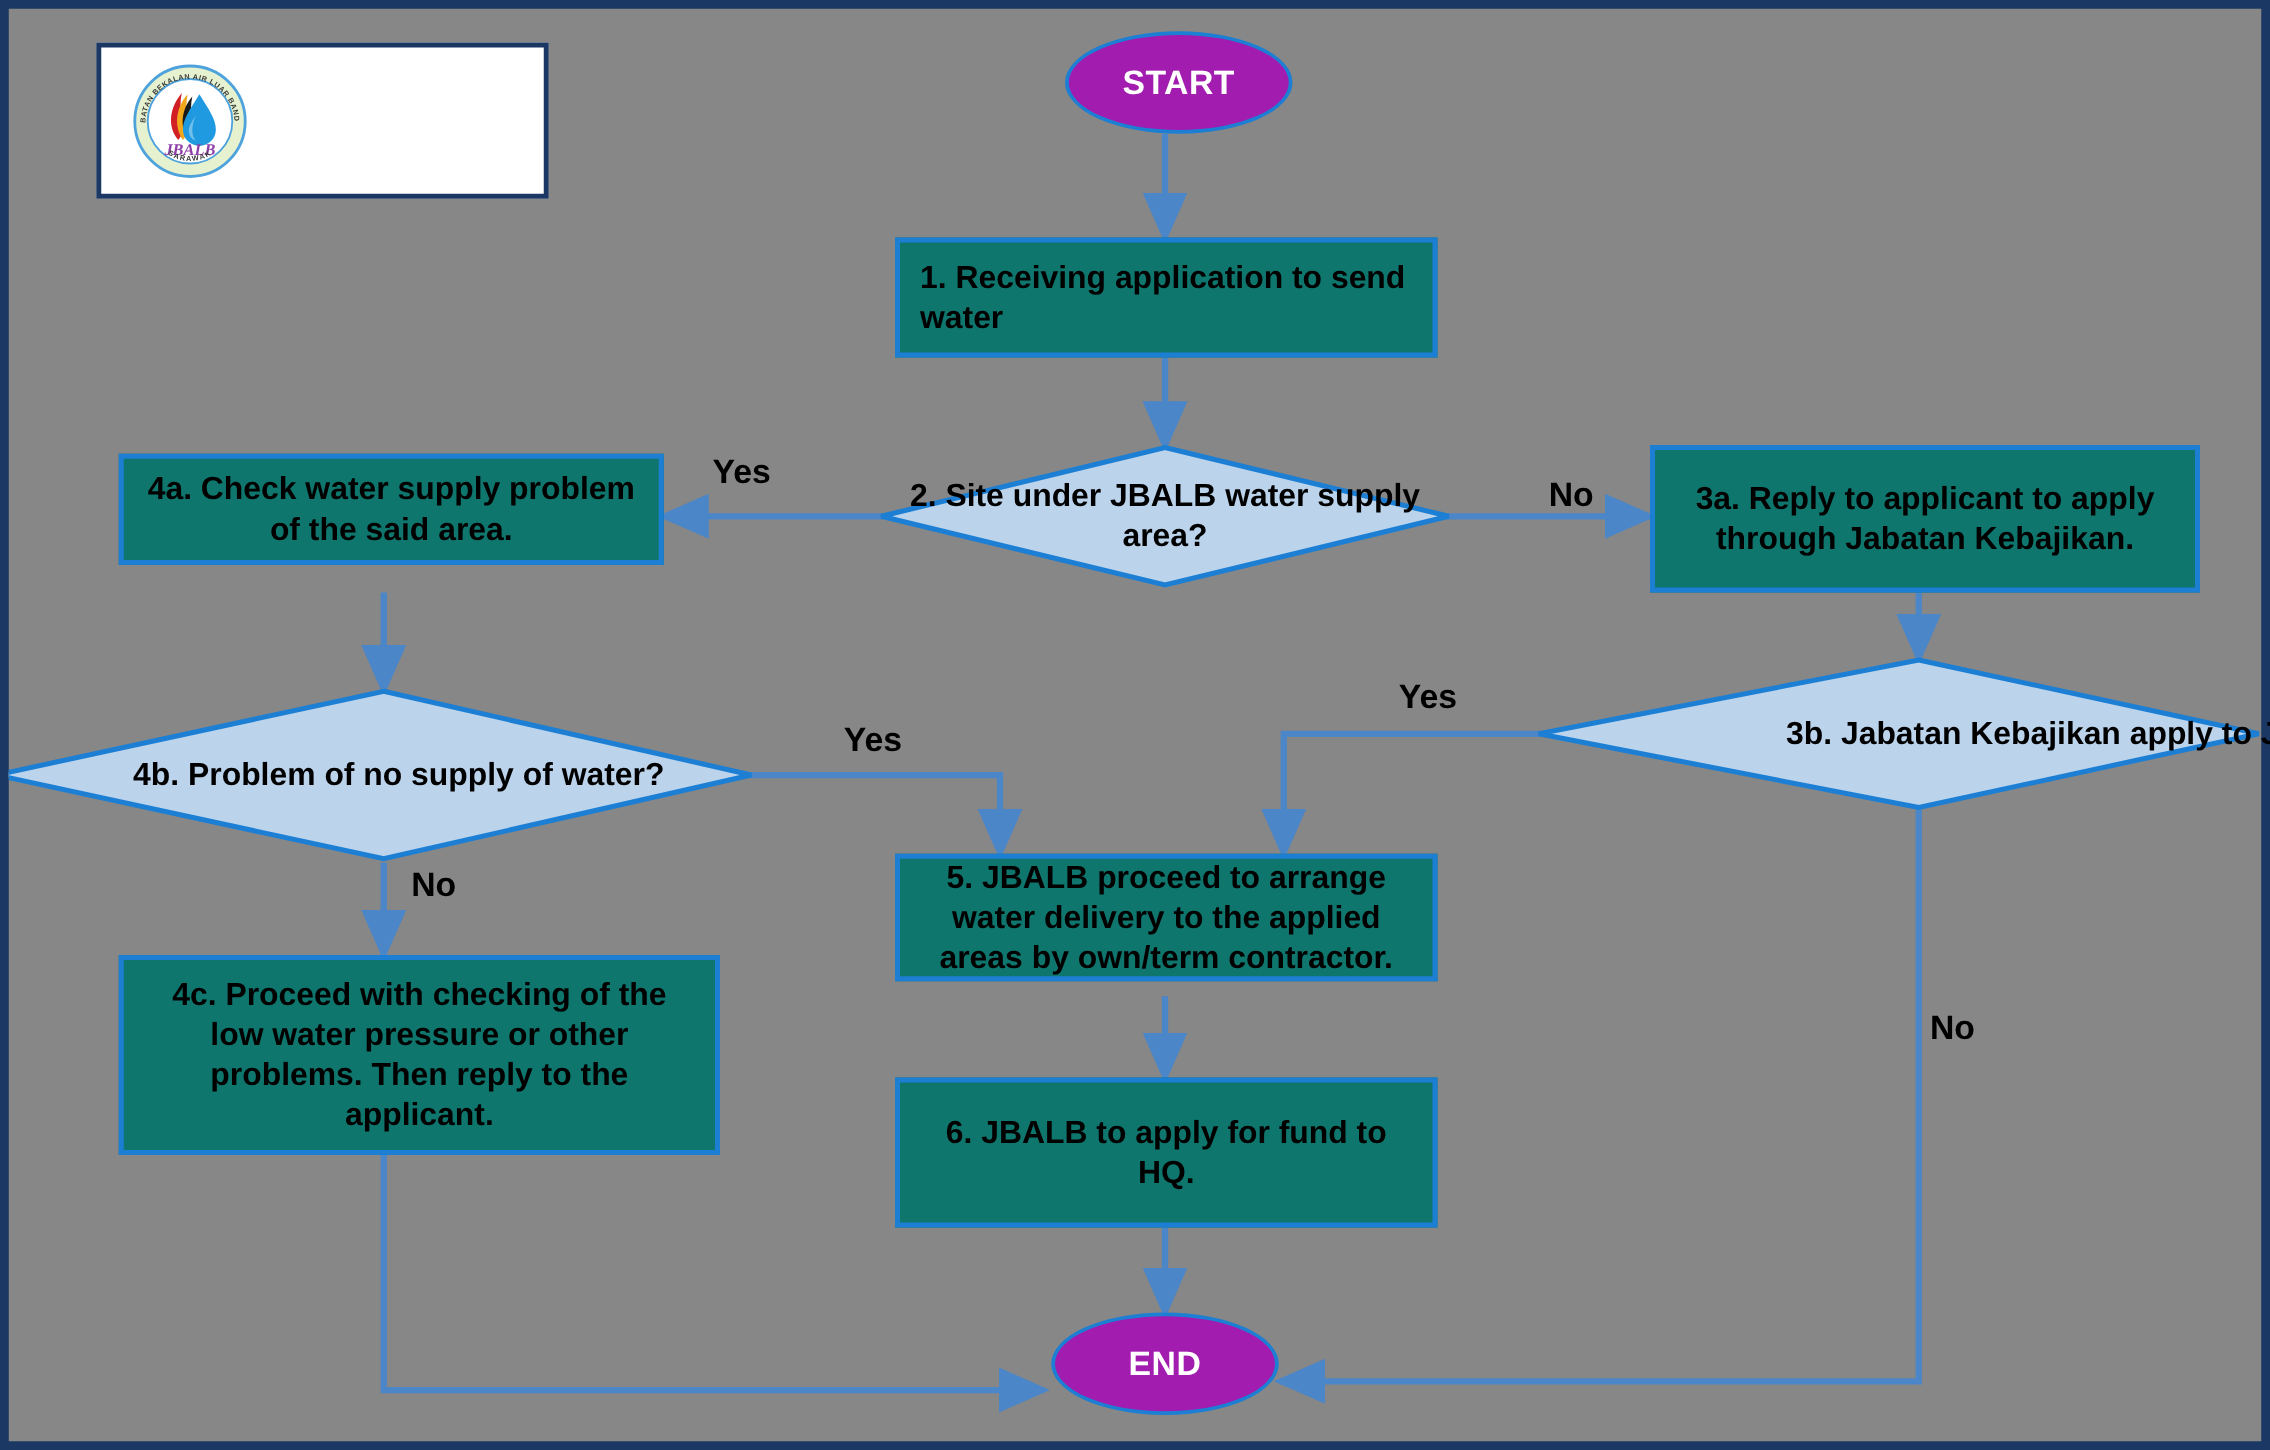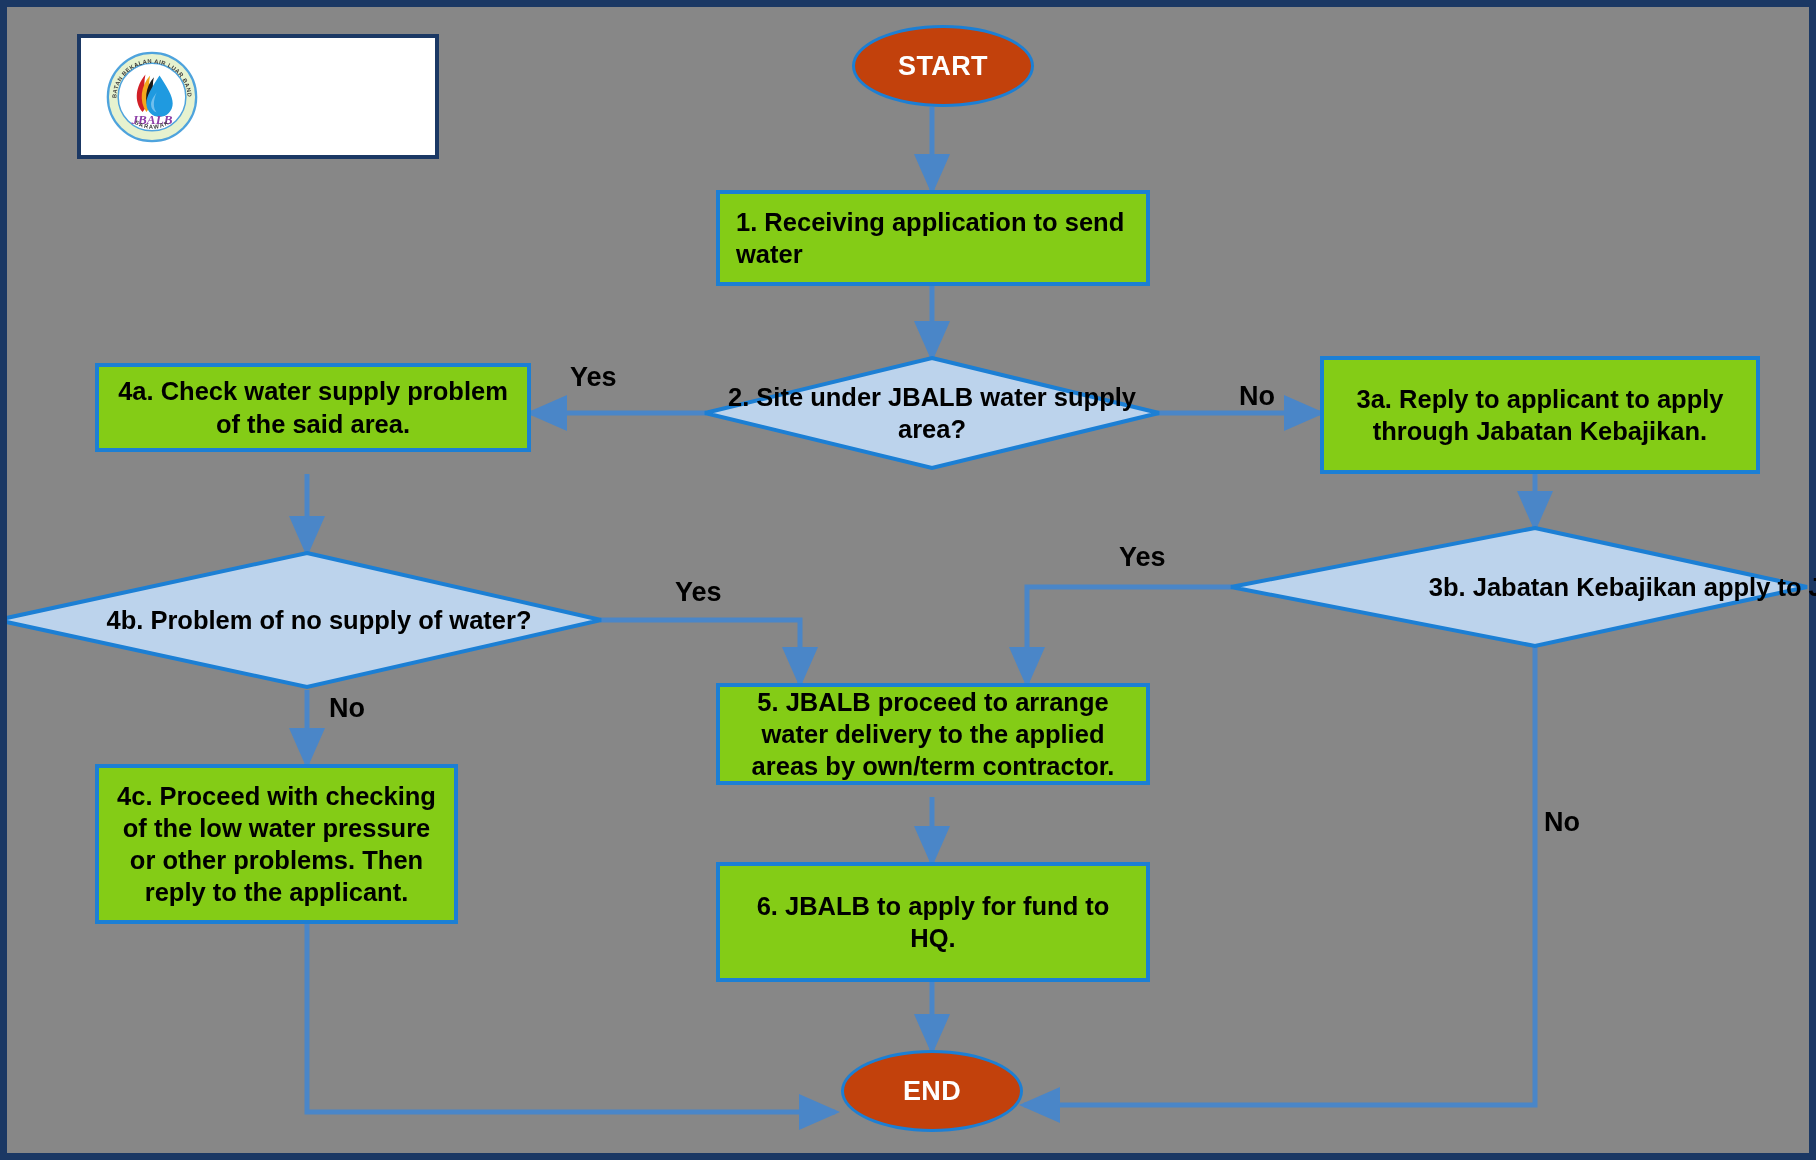--- a/index.html
+++ b/index.html
@@ -28,27 +28,27 @@
     position:relative;width:94px;height:94px;margin-left:24px;flex:0 0 auto;
   }
   .logo-title{
     margin-left:18px;color:#1b4f8a;font-weight:bold;font-size:25px;
     line-height:1.18;letter-spacing:-0.2px;
   }
 
   
   .node{position:absolute;box-sizing:border-box;}
   .proc{
-    background:#84cc16;border:4px solid #1c7fd4;
+    background:#0f766e;border:4px solid #1c7fd4;
     display:flex;align-items:center;justify-content:center;text-align:center;
     color:#000;font-weight:bold;font-size:25.5px;line-height:1.26;
     padding:4px 16px;
   }
   .term{
-    background:#c2410c;border:3px solid #1c7fd4;border-radius:50%;
+    background:#a21caf;border:3px solid #1c7fd4;border-radius:50%;
     display:flex;align-items:center;justify-content:center;
     color:#ffffff;font-weight:bold;font-size:27px;letter-spacing:.4px;
   }
   .diamond-wrap{position:absolute;}
   .diamond-wrap .dtext{
     position:absolute;left:0;top:0;width:100%;height:100%;
     display:flex;align-items:center;justify-content:center;text-align:center;
     color:#000;font-weight:bold;font-size:25.5px;line-height:1.26;
     pointer-events:none;
   }
@@ -146,21 +146,21 @@
   <div class="diamond-wrap" style="left:1224px;top:521px;width:576px;height:118px;">
     <div class="dtext" style="padding:0 150px;">3b. Jabatan Kebajikan apply to JBALB?</div>
   </div>
 
   <div class="node proc" style="left:88px;top:356px;width:436px;height:89px;">4a. Check water supply problem of the said area.</div>
 
   <div class="diamond-wrap" style="left:-10px;top:546px;width:604px;height:134px;">
     <div class="dtext" style="padding-left:20px;">4b. Problem of no supply of water?</div>
   </div>
 
-  <div class="node proc" style="left:88px;top:757px;width:363px;height:160px;">4c. Proceed with checking of the low water pressure or other problems. Then reply to the applicant.</div>
+  <div class="node proc" style="left:88px;top:757px;width:481px;height:160px;">4c. Proceed with checking of the low water pressure or other problems. Then reply to the applicant.</div>
 
   <div class="node proc" style="left:709px;top:676px;width:434px;height:102px;">5. JBALB proceed to arrange water delivery to the applied areas by own/term contractor.</div>
 
   <div class="node proc" style="left:709px;top:855px;width:434px;height:120px;">6. JBALB to apply for fund to HQ.</div>
 
   <div class="node term" style="left:834px;top:1043px;width:182px;height:82px;">END</div>
 
   <div class="edge-label" style="left:563px;top:355px;">Yes</div>
   <div class="edge-label" style="left:1232px;top:374px;">No</div>
   <div class="edge-label" style="left:1112px;top:535px;">Yes</div>

